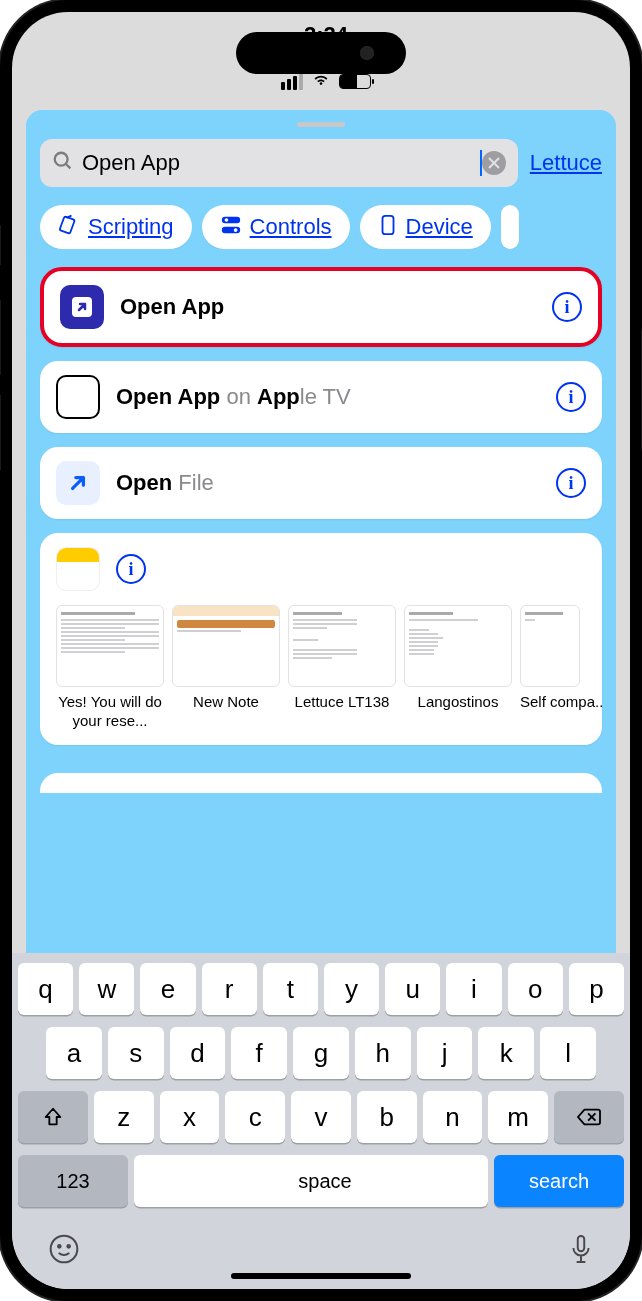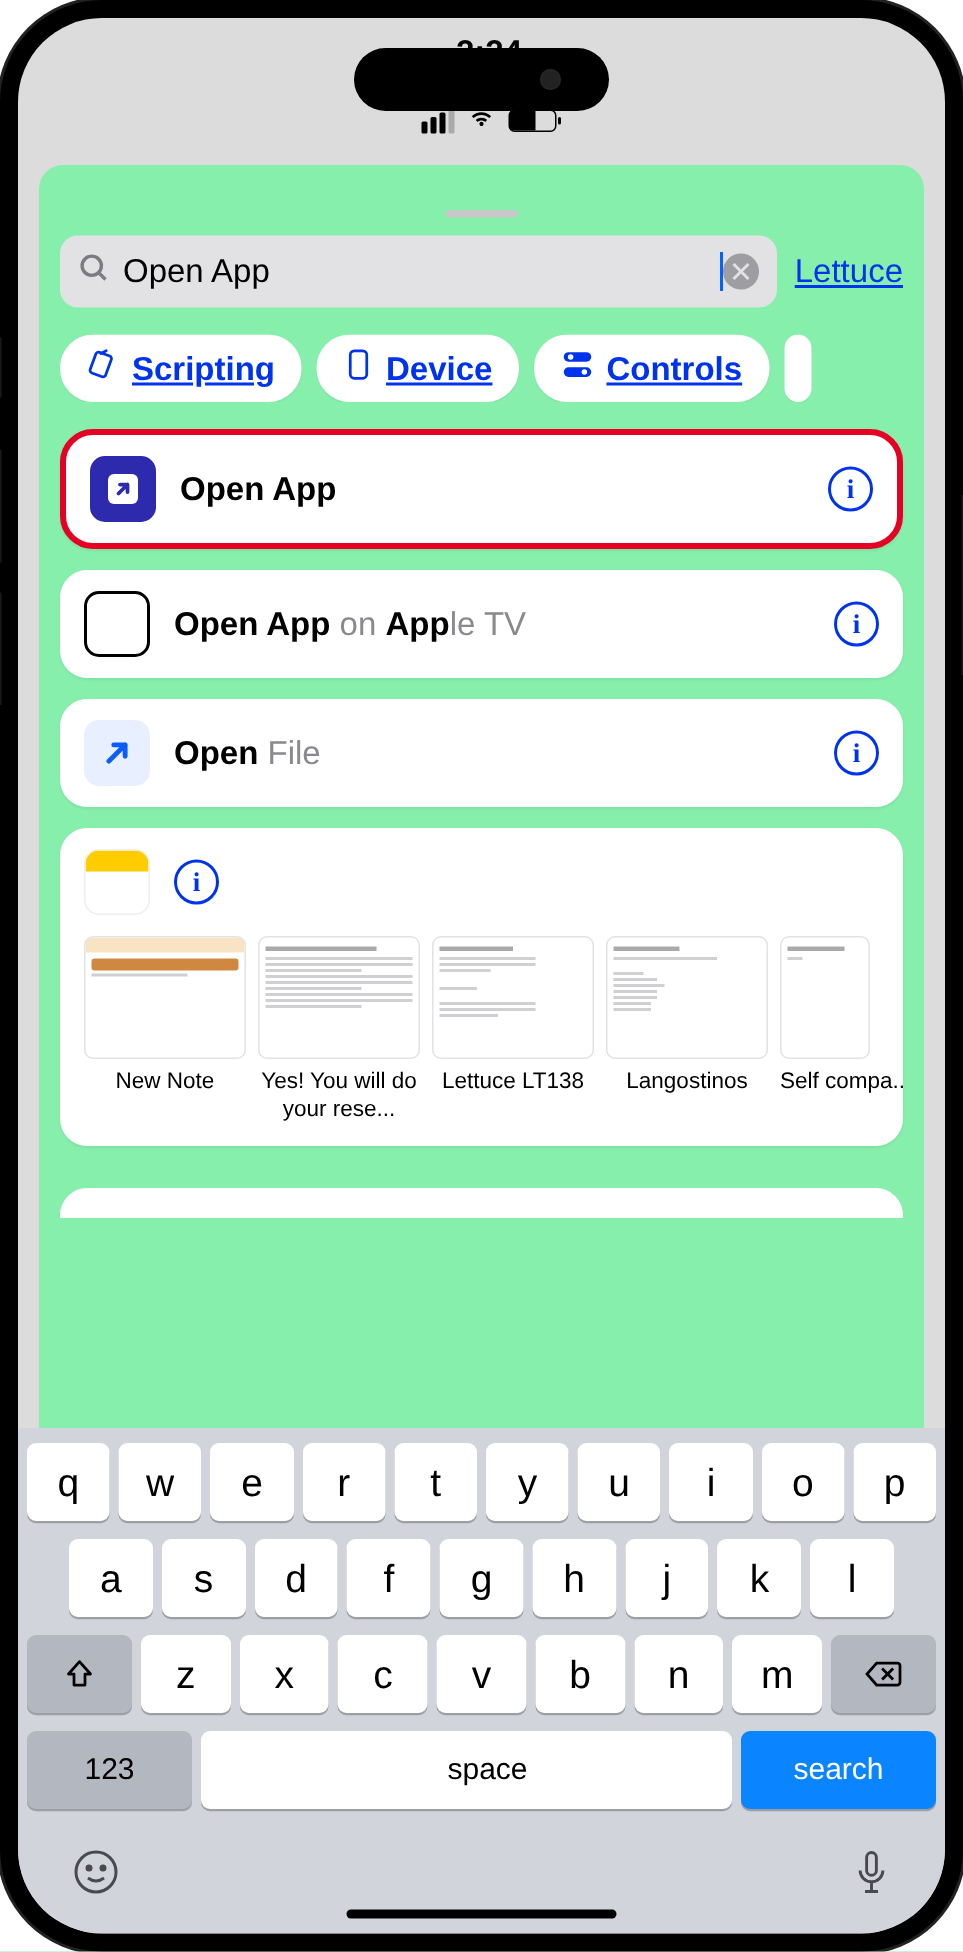--- a/index.html
+++ b/index.html
@@ -11,33 +11,33 @@
     .status-bar { height: 72px; display: flex; align-items: center; justify-content: space-between; padding: 0 40px 0 50px; position: relative; margin-top: 10px; flex-direction: column; }
     .status-time { font-weight: 600; font-size: 22px; }
     .status-right { display: flex; align-items: center; gap: 7px; }
     .signal-bars { display: flex; align-items: flex-end; gap: 2px; }
     .signal-bars span { width: 4px; background: #000; border-radius: 1px; }
     .signal-bars span:nth-child(1){height:8px;} .signal-bars span:nth-child(2){height:11px;} .signal-bars span:nth-child(3){height:14px;} .signal-bars span:nth-child(4){height:17px; background:#aaa;}
     .wifi-icon svg { width: 22px; height: 22px; }
     .battery { width: 32px; height: 15px; border: 1.5px solid #000; border-radius: 4px; position: relative; }
     .battery::after { content:''; position:absolute; right:-4px; top:4px; width:2px; height:5px; background:#000; border-radius:1px; }
     .battery-fill { width: 55%; height: 100%; background: #000; border-radius: 2px 0 0 2px; }
-    .sheet { background: #86efac; border-radius: 16px 16px 0 0; margin: 16px 14px 0; height: 883px; padding: 30px 14px 0; overflow:hidden; }
+    .sheet { background: #7dd3fc; border-radius: 16px 16px 0 0; margin: 16px 14px 0; height: 883px; padding: 12px 14px 0; overflow:hidden; }
     .grabber { width: 48px; height: 5px; background: #c8c8cb; border-radius: 3px; margin: 0 auto 12px; }
     .search-row { display: flex; align-items: center; gap: 12px; }
     .search-field { flex: 1; background: #e2e2e5; border-radius: 12px; display: flex; align-items: center; padding: 10px 12px; height: 48px; }
     .search-icon { color: #7c7c80; margin-right: 8px; }
     .search-input { flex:1; border:none; background:transparent; font-size: 22px; outline:none; color:#000; }
     .text-cursor { width:2px; height:26px; background:#0066ff; margin-left:-2px; }
     .clear-btn { width: 24px; height: 24px; background: #9d9da2; border-radius: 50%; display:flex; align-items:center; justify-content:center; color:#e2e2e5; font-size:16px; }
     .cancel-link { color: #0033ee; font-size: 22px; text-decoration: underline; }
     .chips-row { display:flex; gap: 10px; margin-top: 18px; overflow:hidden; }
     .chip { background: #fff; border-radius: 22px; padding: 9px 18px; display:flex; align-items:center; gap:8px; box-shadow: 0 1px 1px rgba(0,0,0,0.05); }
     .chip-icon { color: #0033ee; }
-    .chip-label { color: #0033ee; font-size: 22px; text-decoration: underline; font-weight: 700; }
+    .chip-label { color: #0033ee; font-size: 22px; text-decoration: underline; font-weight: 400; }
     .chip.partial { padding-right: 0; overflow:hidden; }
     .results { margin-top: 18px; display:flex; flex-direction:column; gap: 14px; }
     .result-card { background: #fff; border-radius: 18px; padding: 14px 16px; display:flex; align-items:center; gap: 16px; box-shadow: 0 1px 2px rgba(0,0,0,0.06); }
     .highlighted { border: 4px solid #e60023; border-radius: 22px; }
     .app-icon { width: 44px; height: 44px; border-radius: 10px; display:flex; align-items:center; justify-content:center; flex-shrink:0; }
     .icon-openapp { background: #2d2aad; }
     .icon-appletv { background: #fff; border: 2px solid #000; padding:2px; display:grid; grid-template-columns:repeat(3,1fr); grid-template-rows:repeat(3,1fr); gap:2px; }
     .icon-appletv span { background:#e6e6e6; border-radius:2px; }
     .icon-openfile { background: #e8f0ff; }
     .icon-notes { background: #fff; border:1px solid #eee; position:relative; overflow:hidden; }
@@ -133,36 +133,36 @@
           <span class="chip-icon">
             <svg width="22" height="22" viewBox="0 0 24 24" fill="none" stroke="#0033ee" stroke-width="2">
                 <rect x="4" y="4" width="12" height="16" rx="2" transform="rotate(20 10 12)"></rect>
                 <line x1="10" y1="4" x2="14" y2="2" stroke-linecap="round"></line>
               </svg>
           </span>
           <span class="chip-label">Scripting</span>
         </div>
         <div class="chip">
           <span class="chip-icon">
-            <svg width="20" height="22" viewBox="0 0 16 24" fill="none" stroke="#0033ee" stroke-width="2">
-                <rect x="2" y="2" width="12" height="20" rx="3"></rect>
-              </svg>
-          </span>
-          <span class="chip-label">Device</span>
-        </div>
-        <div class="chip">
-          <span class="chip-icon">
             <svg width="22" height="22" viewBox="0 0 24 24" fill="#0033ee">
                 <rect x="2" y="3" width="20" height="7" rx="3.5"></rect>
                 <rect x="2" y="14" width="20" height="7" rx="3.5"></rect>
                 <circle cx="7" cy="6.5" r="2" fill="#fff"></circle>
                 <circle cx="17" cy="17.5" r="2" fill="#fff"></circle>
               </svg>
           </span>
           <span class="chip-label">Controls</span>
+        </div>
+        <div class="chip">
+          <span class="chip-icon">
+            <svg width="20" height="22" viewBox="0 0 16 24" fill="none" stroke="#0033ee" stroke-width="2">
+                <rect x="2" y="2" width="12" height="20" rx="3"></rect>
+              </svg>
+          </span>
+          <span class="chip-label">Device</span>
         </div>
         <div class="chip partial" style="width:16px;"></div>
       </div>
 
       <div class="results">
         <div class="result-card highlighted">
           <div class="app-icon icon-openapp">
             <svg width="24" height="24" viewBox="0 0 24 24" fill="none">
                 <rect x="2" y="2" width="20" height="20" rx="4" fill="#fff"></rect>
                 <path d="M9 15 L15 9 M15 9 H10 M15 9 V14" stroke="#2d2aad" stroke-width="2.5" stroke-linecap="round"></path>
@@ -204,40 +204,40 @@
           <div class="info-btn">i</div>
         </div>
 
         <div class="open-note-card">
           <div class="open-note-header">
             <div class="app-icon icon-notes"></div>
             <div class="info-btn">i</div>
           </div>
           <div class="notes-grid">
             <div class="note-item">
+              <div class="note-thumb">
+                  <div class="thumbline top"></div>
+                  <div class="thumbline"></div>
+                  <div class="thumbline"></div>
+                  <div class="thumbline short"></div>
+                  <div class="thumbline"></div>
+                  <div class="thumbline"></div>
+                  <div class="thumbline short"></div>
+                  <div class="thumbline"></div>
+                  <div class="thumbline"></div>
+                  <div class="thumbline short"></div>
+                </div>
+              <div class="note-label">Yes! You will do your rese...</div>
+            </div>
+            <div class="note-item">
               <div class="note-thumb yellow">
                   <div style="height:8px;background:#d08840;border-radius:2px;margin-bottom:2px;"></div>
                   <div class="thumbline short"></div>
                 </div>
               <div class="note-label">New Note</div>
-            </div>
-            <div class="note-item">
-              <div class="note-thumb">
-                  <div class="thumbline top"></div>
-                  <div class="thumbline"></div>
-                  <div class="thumbline"></div>
-                  <div class="thumbline short"></div>
-                  <div class="thumbline"></div>
-                  <div class="thumbline"></div>
-                  <div class="thumbline short"></div>
-                  <div class="thumbline"></div>
-                  <div class="thumbline"></div>
-                  <div class="thumbline short"></div>
-                </div>
-              <div class="note-label">Yes! You will do your rese...</div>
             </div>
             <div class="note-item">
               <div class="note-thumb">
                   <div class="thumbline top" style="width:50%"></div>
                   <div class="thumbline short"></div>
                   <div class="thumbline short"></div>
                   <div class="thumbline" style="width:35%"></div>
                   <div style="height:6px"></div>
                   <div class="thumbline" style="width:25%"></div>
                   <div style="height:4px"></div>

